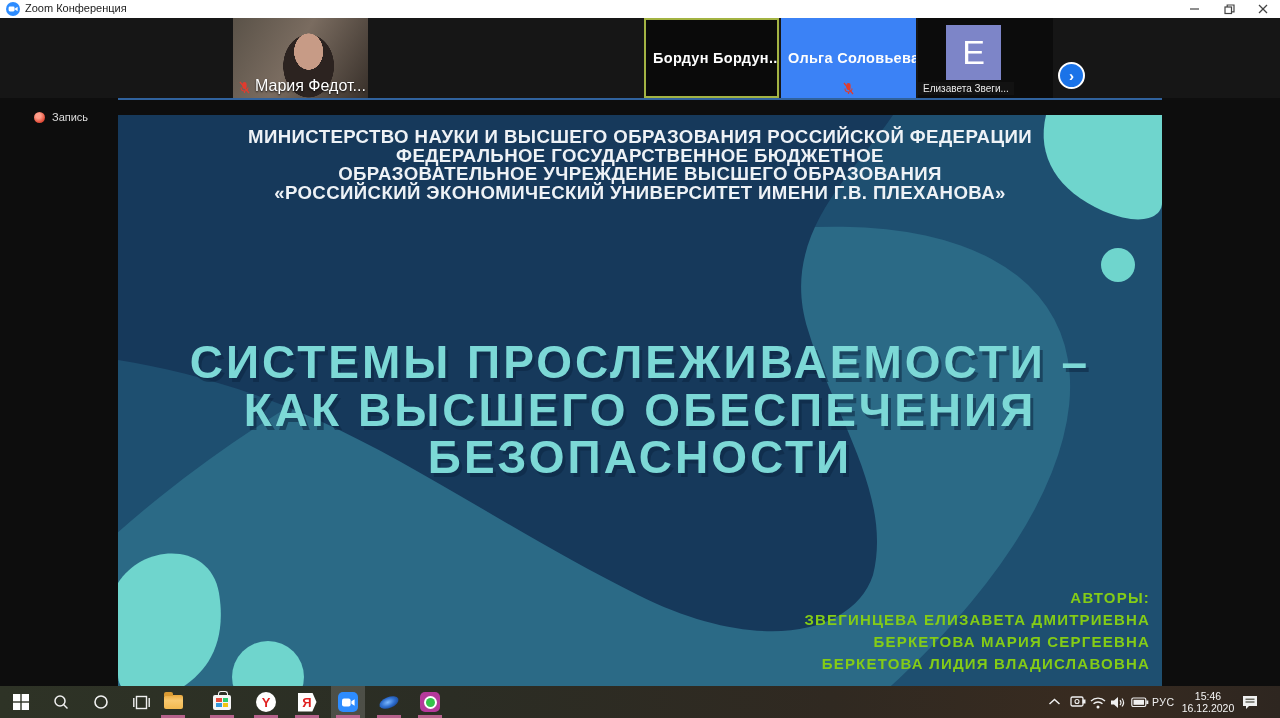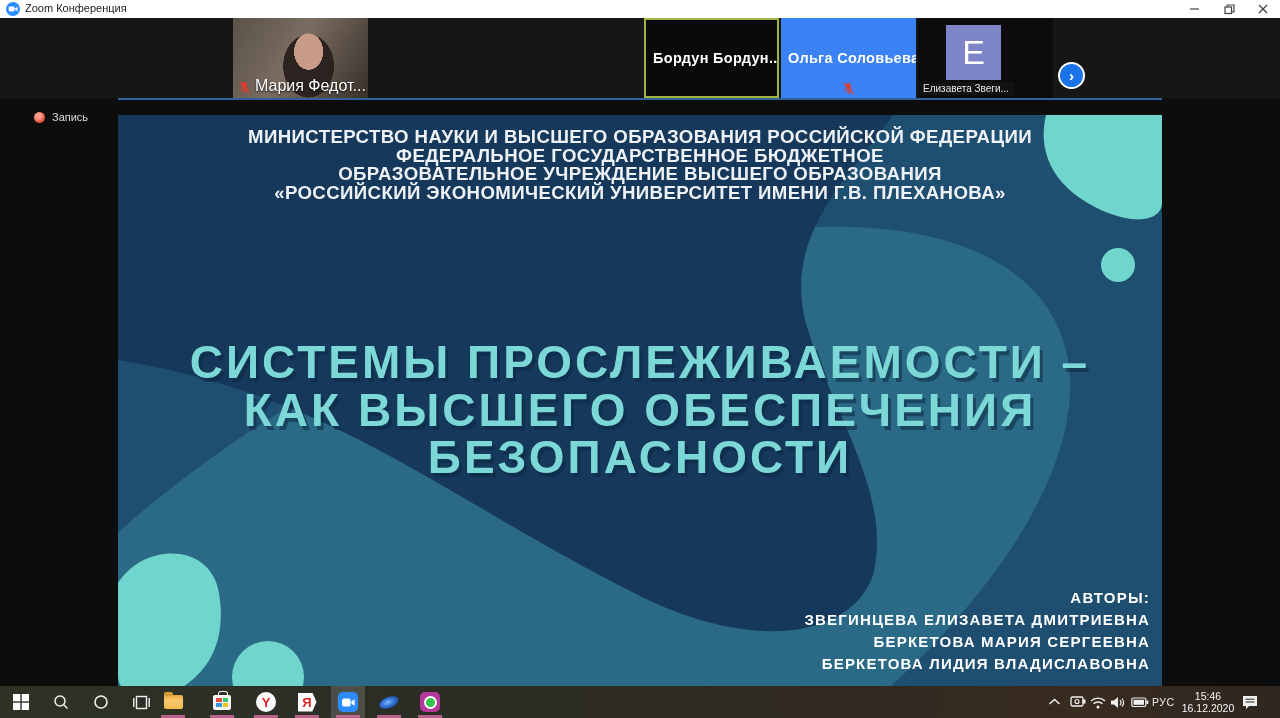--- a/index.html
+++ b/index.html
@@ -59,21 +59,21 @@
       background:radial-gradient(circle at 40% 35%, #ff9d8a 0 25%, #e04a36 70%, #b03425 100%); }
   .record .rlabel { color:#ddd; font-size:11px; }
 
   .slide { position:absolute; left:118px; top:0; width:1044px; height:586px; overflow:hidden; background:#1e4f70;margin-top:15px; }
   .slide svg.bg { position:absolute; left:0; top:0; }
   .ministry { position:absolute; left:0; top:13px; width:100%; text-align:center; color:#eef2f6;
       font-size:19px; font-weight:bold; line-height:18.5px; letter-spacing:.4px; transform:scaleX(.98); }
   .main-title { position:absolute; left:0; top:224px; width:100%; text-align:center; color:#7cd8d6;
       font-size:46px; font-weight:bold; line-height:47.5px; letter-spacing:3px;
       text-shadow:3px 4px 0 rgba(13,38,66,.55); }
-  .authors { position:absolute; right:12px; top:472px; text-align:right; color:#ffffff;
+  .authors { position:absolute; right:12px; top:472px; text-align:right; color:#84cc16;
       font-size:15px; line-height:22px; letter-spacing:1.2px; font-weight:bold; }
 
   
   .taskbar { position:absolute; left:0; top:686px; width:1280px; height:32px;
       background:linear-gradient(90deg,#2e3326 0%,#2b2d24 35%,#302921 65%,#382b20 85%,#2e2620 100%); }
   .tb-ico { position:absolute; top:0; width:26px; height:32px; display:flex; align-items:center; justify-content:center; }
   .underline { position:absolute; bottom:0; left:1px; width:24px; height:3px; background:#cf6b9d; opacity:.85; }
   .tb-zoom-bg { position:absolute; left:331px; top:0; width:34px; height:32px; background:rgba(255,255,255,.16); }
   .round-white { width:20px; height:20px; border-radius:50%; background:#fff; display:flex;
       align-items:center; justify-content:center; font-weight:bold; font-size:13px; color:#e02020; }

